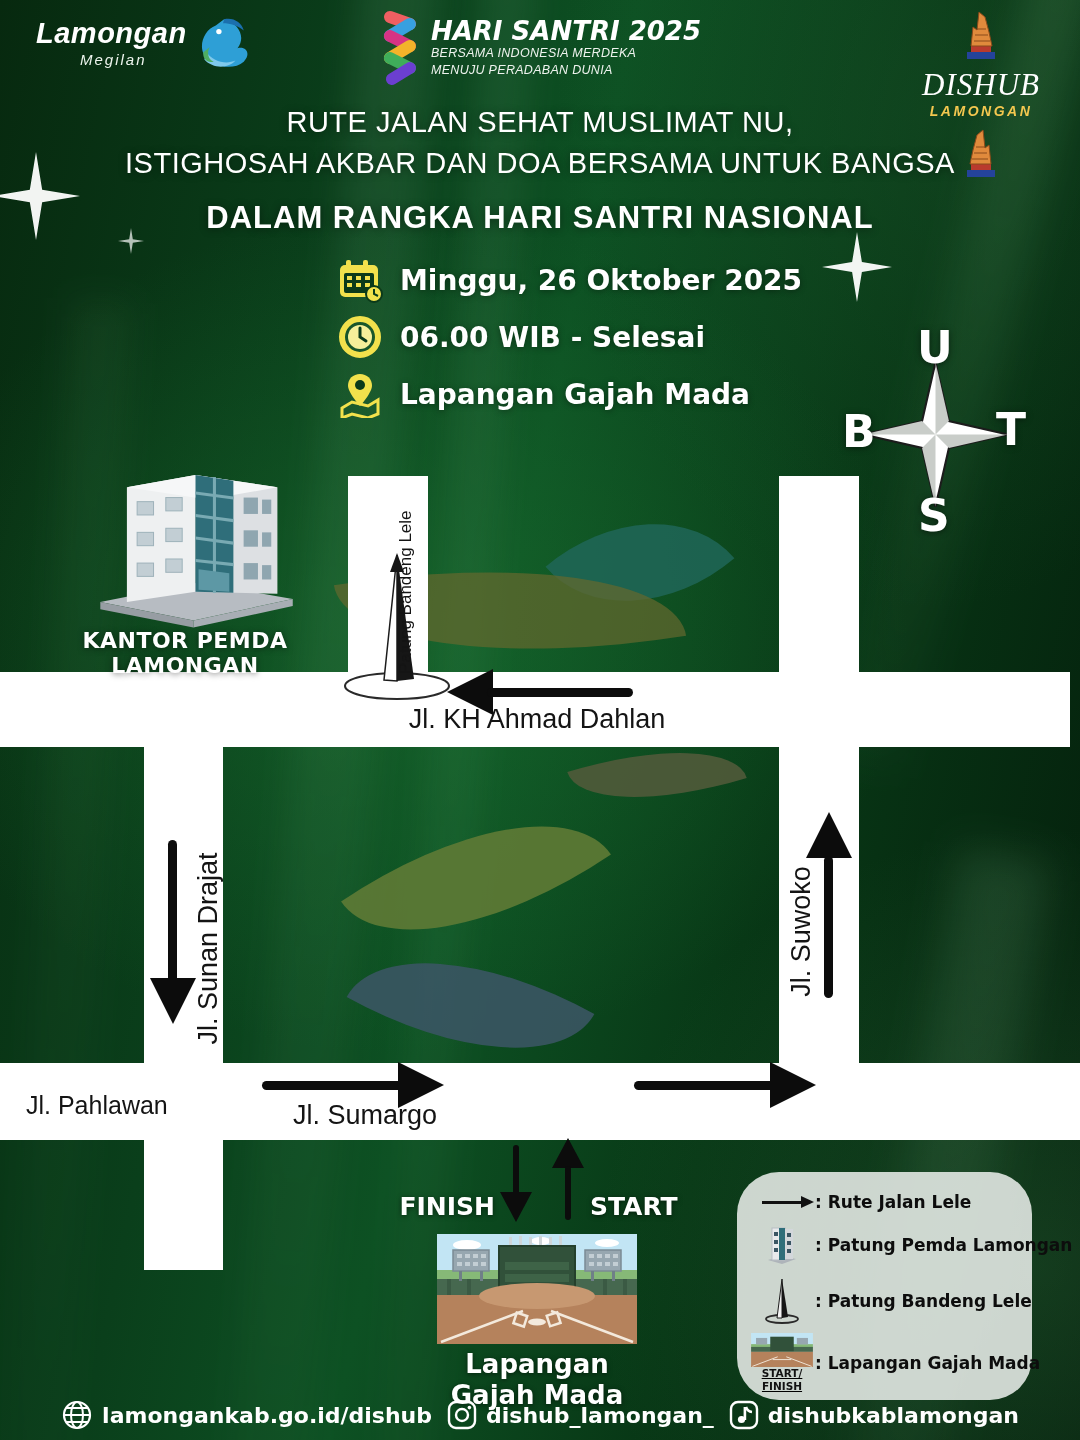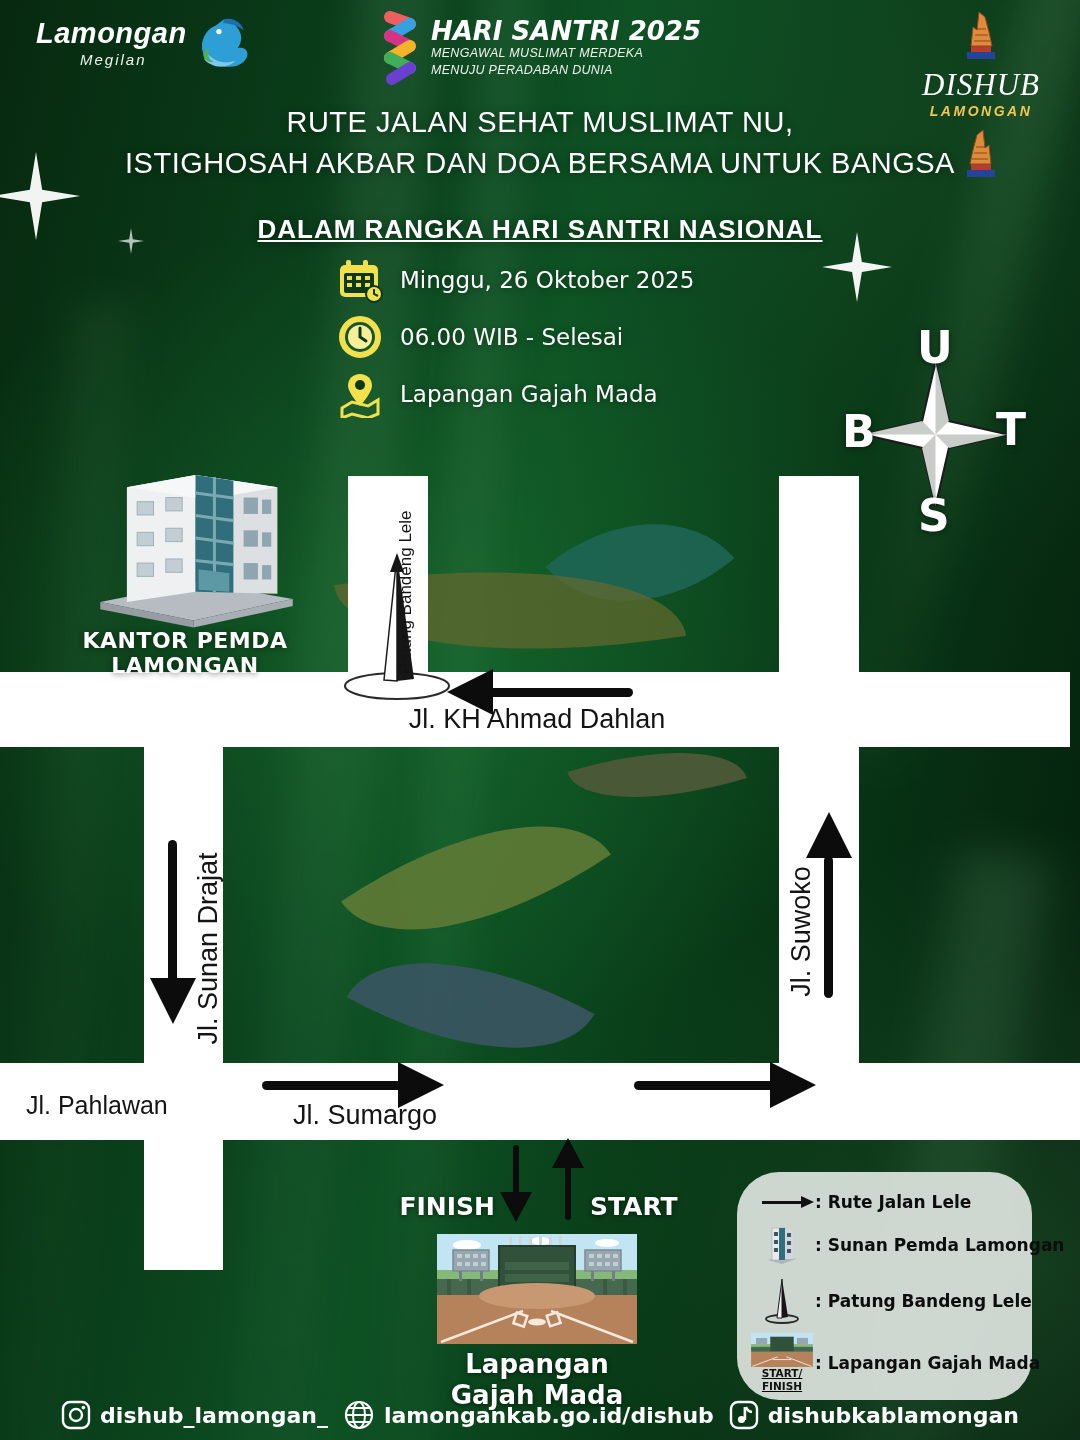--- a/index.html
+++ b/index.html
@@ -39,26 +39,26 @@
   #harisantri-logo { left:50%; transform:translateX(-50%); top:8px; gap:10px; }
   .hs-title { color:#fff; font-family:"DejaVu Sans", sans-serif; font-weight:bold; font-size:26px; line-height:1.05; }
   .hs-sub { color:#eef3ee; font-size:12.5px; line-height:1.32; letter-spacing:.3px; }
   #dishub-logo { right:40px; top:6px; gap:5px;flex-direction:column; }
   .db-title { color:#fff; font-family:"Liberation Serif", serif; font-size:31px; line-height:1; letter-spacing:1px; }
   .db-sub { color:#f3c74f; font-size:14px; font-weight:bold; letter-spacing:2.5px; margin-top:3px; text-align:center; }
 
   
   #title-block { position:absolute; top:102px; left:0; width:100%; text-align:center; z-index:4; }
   .t-line { color:#fff; font-size:29px; letter-spacing:.5px; line-height:1.42; text-shadow:0 1px 8px rgba(0,0,0,.45); white-space:nowrap; }
-  .t-line3 { color:#fff; font-size:26px; font-weight:bold; letter-spacing:1px; margin-top:30px; text-shadow:0 1px 8px rgba(0,0,0,.45); white-space:nowrap;text-decoration:underline; }
+  .t-line3 { color:#fff; font-size:31px; font-weight:bold; letter-spacing:1px; margin-top:16px; text-shadow:0 1px 8px rgba(0,0,0,.45); white-space:nowrap; }
 
   
   #event-block { position:absolute; left:336px; top:256px; z-index:4; }
   .ev-row { display:flex; align-items:center; gap:16px; margin-bottom:9px; }
-  .ev-text { color:#fff; font-family:"DejaVu Sans", sans-serif; font-weight:normal; font-size:23px; white-space:nowrap; text-shadow:0 1px 6px rgba(0,0,0,.4); }
+  .ev-text { color:#fff; font-family:"DejaVu Sans", sans-serif; font-weight:bold; font-size:28px; white-space:nowrap; text-shadow:0 1px 6px rgba(0,0,0,.4); }
 
   
   .compass-letter { position:absolute; color:#fff; font-family:"DejaVu Sans", sans-serif; font-weight:bold; font-size:44px; z-index:4; text-shadow:0 1px 6px rgba(0,0,0,.5); }
 
   
   .sparkle { position:absolute; background:#fff; z-index:4;
     clip-path:polygon(50% 0,57% 43%,100% 50%,57% 57%,50% 100%,43% 57%,0 50%,43% 43%);
     filter:drop-shadow(0 0 10px rgba(255,255,255,.9)); opacity:.95; }
 
   
@@ -121,21 +121,21 @@
         <line x1="11" y1="9" x2="31" y2="16" stroke="#ef5f62"></line>
         <line x1="31" y1="16" x2="11" y2="28" stroke="#37a0e0"></line>
         <line x1="11" y1="28" x2="31" y2="38" stroke="#d63384"></line>
         <line x1="31" y1="38" x2="11" y2="50" stroke="#f3b32a"></line>
         <line x1="11" y1="50" x2="31" y2="60" stroke="#3fae5a"></line>
         <line x1="31" y1="60" x2="13" y2="71" stroke="#6b3fd0"></line>
       </g>
     </svg>
     <div>
       <div class="hs-title">HARI SANTRI 2025</div>
-      <div class="hs-sub">MENGAWAL MUSLIMAT MERDEKA</div>
+      <div class="hs-sub">BERSAMA INDONESIA MERDEKA</div>
       <div class="hs-sub">MENUJU PERADABAN DUNIA</div>
     </div>
   </div>
 
   <div class="logo" id="dishub-logo">
     <svg width="34" height="58" viewBox="0 0 34 56">
       <rect x="3" y="45" width="28" height="7" fill="#24439a"></rect>
       <rect x="7" y="39" width="20" height="6" fill="#b93a2e"></rect>
       <path d="M7,39 L9,20 L13,23 L15,5 L21,10 L25,25 L28,39 Z" fill="#e08a3c" stroke="#8a4a1a" stroke-width="1"></path>
       <path d="M10,34 h16 M11,28 h13 M13,22 h9" stroke="#8a4a1a" stroke-width="1.2" fill="none"></path>
@@ -375,21 +375,21 @@
           <g fill="#3a5563">
               <rect x="8" y="8" width="4" height="4"></rect>
               <rect x="8" y="16" width="4" height="4"></rect>
               <rect x="8" y="24" width="4" height="4"></rect>
               <rect x="21" y="9" width="4" height="4"></rect>
               <rect x="21" y="17" width="4" height="4"></rect>
               <rect x="21" y="25" width="4" height="4"></rect>
             </g>
         </svg>
       </div>
-      <span class="lg-label">: Sunan Pemda Lamongan</span>
+      <span class="lg-label">: Patung Pemda Lamongan</span>
     </div>
     <div class="lg-row" style="margin-top:11px;">
       <div class="lg-icon">
         <svg width="36" height="48" viewBox="0 0 36 48">
           <ellipse cx="18" cy="42" rx="16" ry="4" fill="none" stroke="#2a2a2a" stroke-width="1.8"></ellipse>
           <polygon points="18,2 13,41 18,41" fill="#f2f2f2" stroke="#1c1c1c" stroke-width="1"></polygon>
           <polygon points="18,2 18,41 24,40" fill="#161616"></polygon>
         </svg>
       </div>
       <span class="lg-label">: Patung Bandeng Lele</span>
@@ -412,34 +412,34 @@
         </svg>
         <div class="lg-sf">START/</div>
         <div class="lg-sf">FINISH</div>
       </div>
       <span class="lg-label">: Lapangan Gajah Mada</span>
     </div>
   </div>
 
   <div id="footer">
     <div class="ft-item">
+      <svg width="32" height="32" viewBox="0 0 32 32">
+        <circle cx="16" cy="16" r="13" fill="none" stroke="#ffffff" stroke-width="2.2"></circle>
+        <ellipse cx="16" cy="16" rx="6" ry="13" fill="none" stroke="#ffffff" stroke-width="2"></ellipse>
+        <path d="M3,16 h26 M5,9 h22 M5,23 h22" stroke="#ffffff" stroke-width="2" fill="none"></path>
+      </svg>
+      <span class="ft-text">lamongankab.go.id/dishub</span>
+    </div>
+    <div class="ft-item">
       <svg width="30" height="30" viewBox="0 0 30 30">
         <rect x="2" y="2" width="26" height="26" rx="7" fill="none" stroke="#ffffff" stroke-width="2.4"></rect>
         <circle cx="15" cy="15" r="6" fill="none" stroke="#ffffff" stroke-width="2.4"></circle>
         <circle cx="22.4" cy="7.6" r="1.8" fill="#ffffff"></circle>
       </svg>
       <span class="ft-text">dishub_lamongan_</span>
-    </div>
-    <div class="ft-item">
-      <svg width="32" height="32" viewBox="0 0 32 32">
-        <circle cx="16" cy="16" r="13" fill="none" stroke="#ffffff" stroke-width="2.2"></circle>
-        <ellipse cx="16" cy="16" rx="6" ry="13" fill="none" stroke="#ffffff" stroke-width="2"></ellipse>
-        <path d="M3,16 h26 M5,9 h22 M5,23 h22" stroke="#ffffff" stroke-width="2" fill="none"></path>
-      </svg>
-      <span class="ft-text">lamongankab.go.id/dishub</span>
     </div>
     <div class="ft-item">
       <svg width="30" height="30" viewBox="0 0 30 30">
         <rect x="2" y="2" width="26" height="26" rx="7" fill="none" stroke="#ffffff" stroke-width="2.4"></rect>
         <circle cx="12.5" cy="19.5" r="3.6" fill="#ffffff"></circle>
         <rect x="14.6" y="7" width="2.6" height="13" fill="#ffffff"></rect>
         <path d="M17,7 q1.5,4.5 6,5" stroke="#ffffff" stroke-width="2.6" fill="none"></path>
       </svg>
       <span class="ft-text">dishubkablamongan</span>
     </div>

